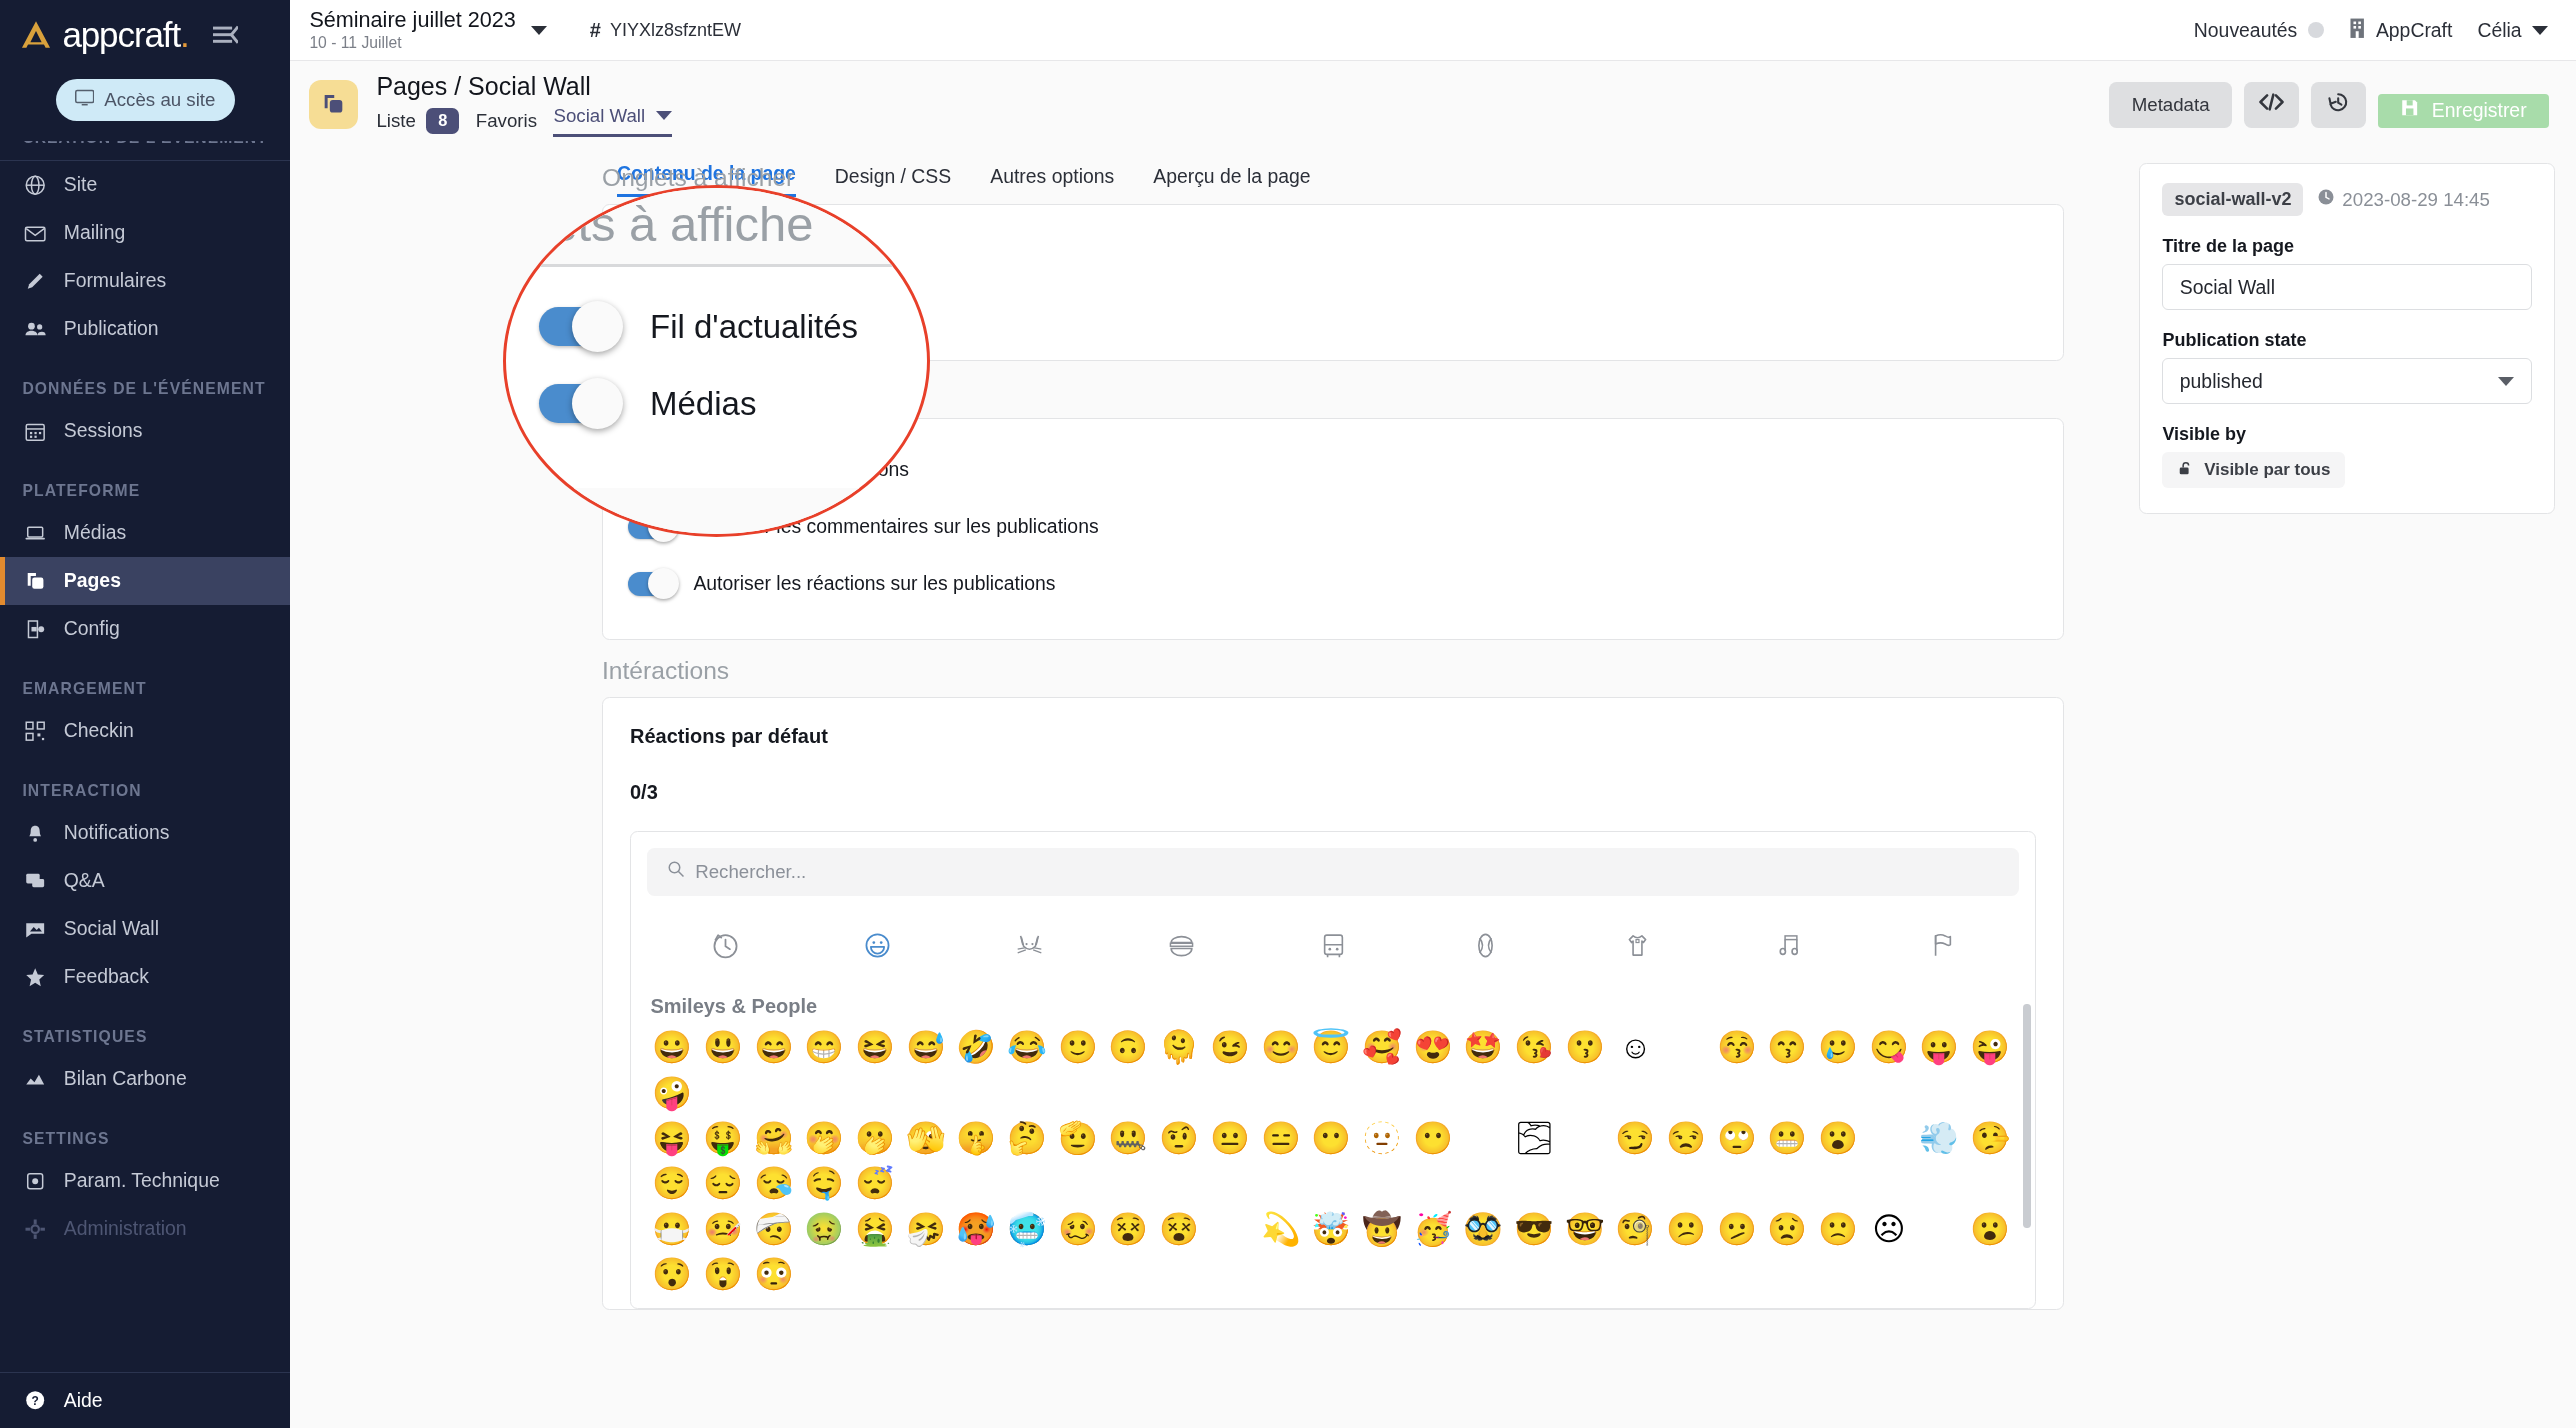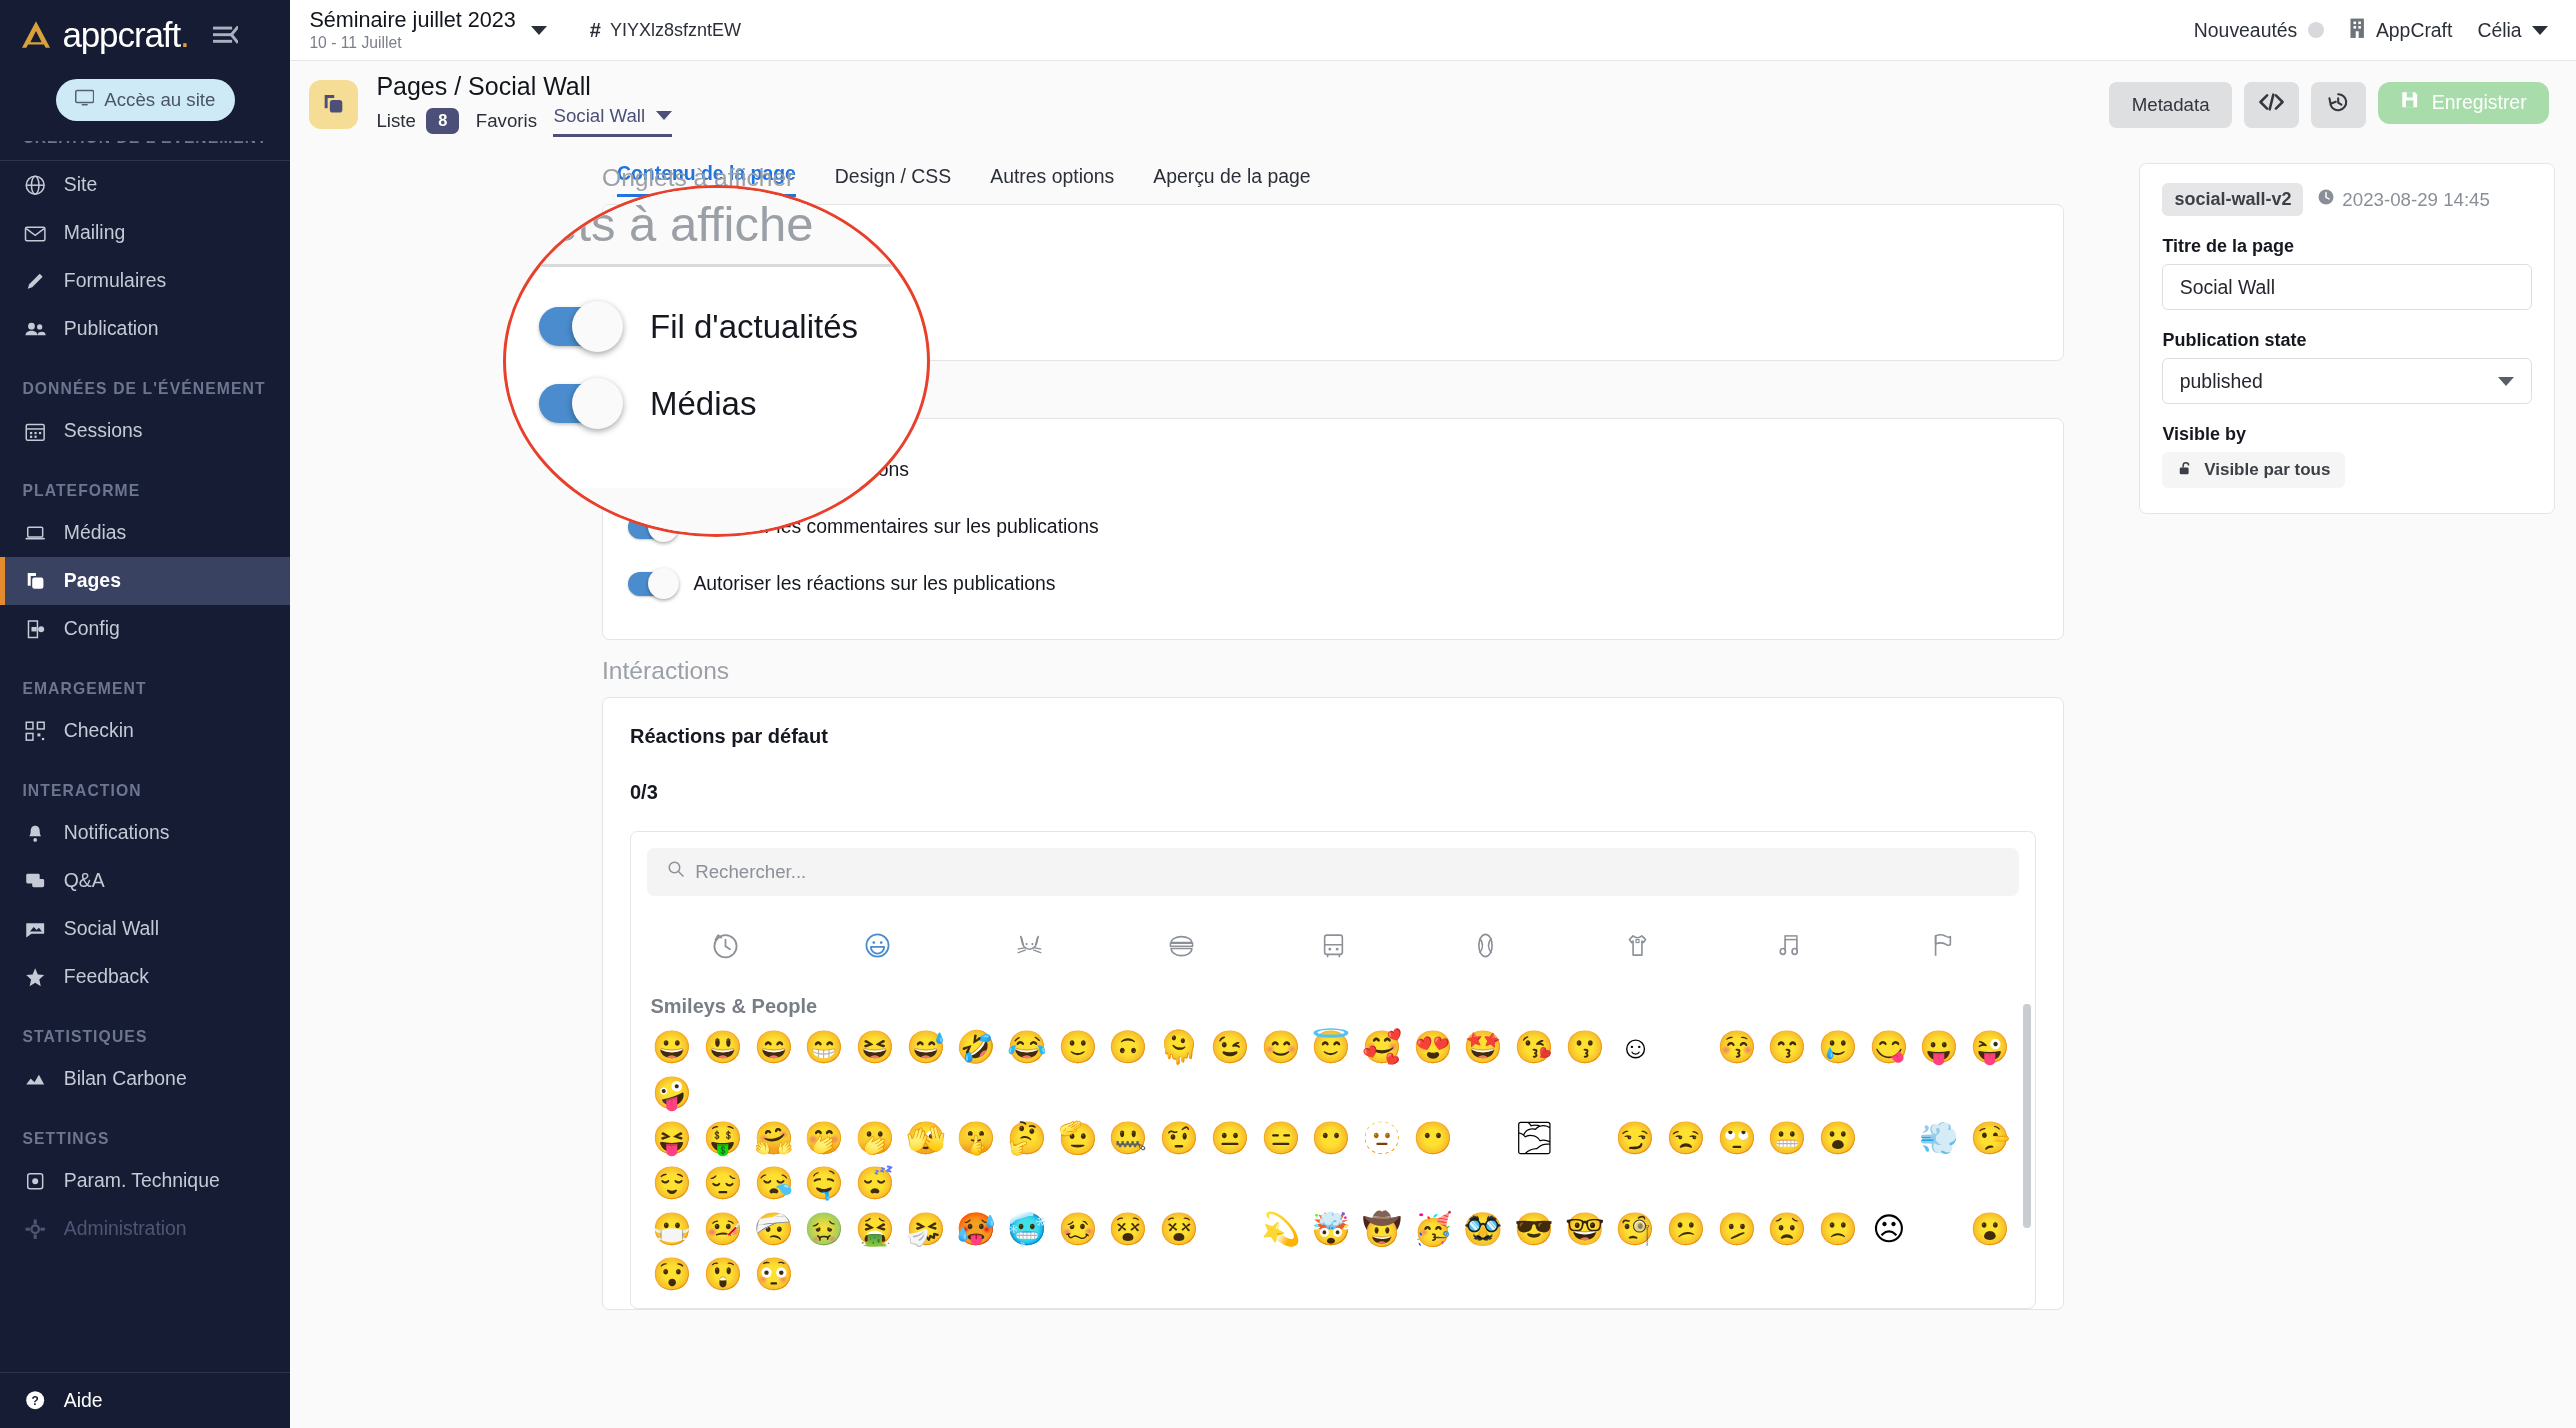--- a/index.html
+++ b/index.html
@@ -109,29 +109,29 @@
   }
   .ph-texts { margin-left: 18px; }
   .ph-title { font-size: 25px; color: #12151c; line-height: 1.15; }
   .ph-tabs { display: flex; align-items: center; gap: 16.4px; margin-top: 4.5px; }
   .ph-tab { font-size: 18.7px; color: #2b2f38; display: flex; align-items: center; gap: 10.4px; }
   .ph-count {
     background: #4c4f78; color: #fff; border-radius: 6.7px;
     font-size: 16.4px; font-weight: 700; padding: 3px 12px; line-height: 1.2;
   }
   .ph-tab.sel { color: #4c4f78; padding-bottom: 7.5px; border-bottom: 3px solid #4c4f78; }
-  .ph-actions { margin-left: auto; display: flex; align-items: flex-start; gap: 12px; padding-right: 27px; padding-left: 40px; }
+  .ph-actions { margin-left: auto; display: flex; align-items: flex-end; gap: 12px; padding-right: 27px; padding-left: 40px; }
   .btn-grey {
     background: #dedfe1; color: #33363d; border-radius: 7.5px;
     height: 46px; display: flex; align-items: center; justify-content: center;
     padding: 0 22.4px; font-size: 18.7px;
   }
   .btn-icon { width: 55px; padding: 0; }
   .btn-green {
-    background: #a8dcaa; color: #ffffff; border-radius: 12px; height: 42px;
+    background: #a8dcaa; color: #ffffff; border-radius: 4px; height: 34px;
     display: flex; align-items: center; gap: 12px; padding: 0 22.4px; font-size: 19.4px;
   }
 
   
   .ctabs {
     display: flex; align-items: flex-end; gap: 39px;
     padding-left: 327px; height: 49px;
     background: #fafafa;
   }
   .ctab { font-size: 19.4px; color: #2b2f38; padding-bottom: 9px; }

